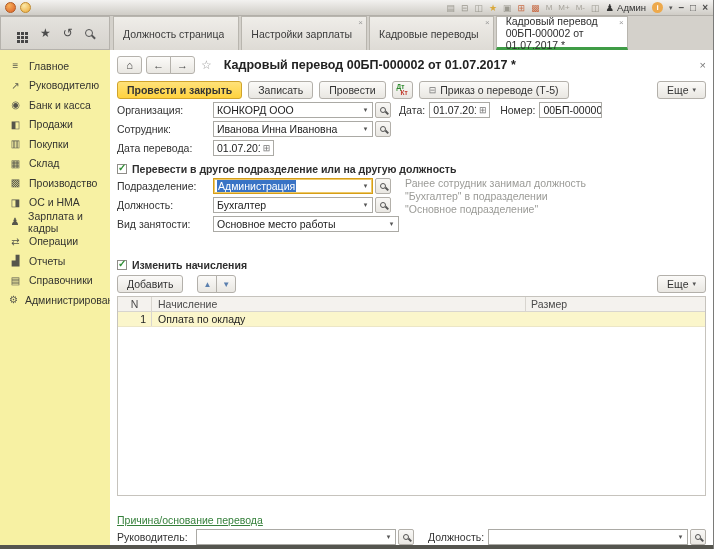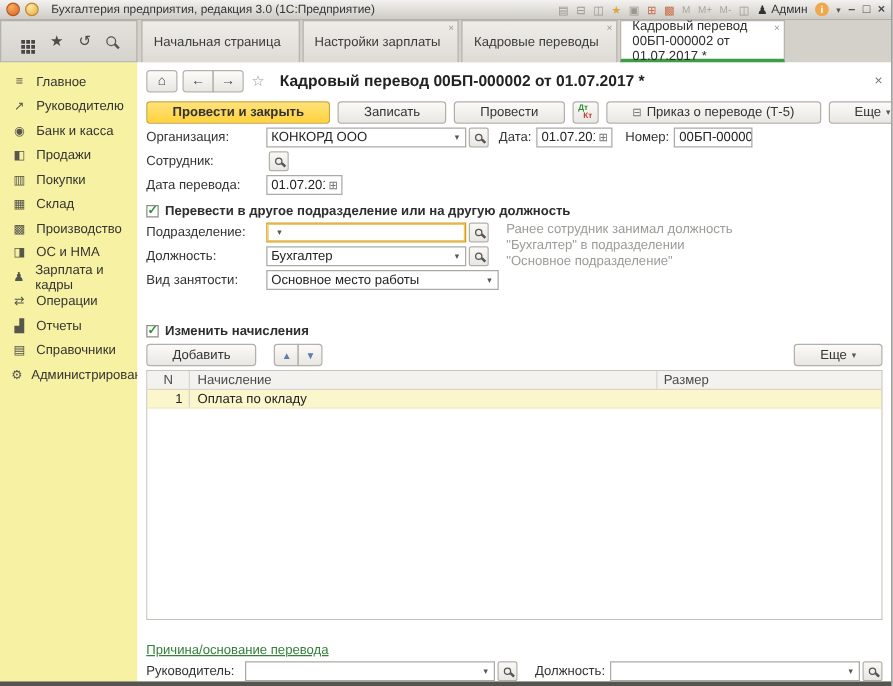--- a/index.html
+++ b/index.html
@@ -57,21 +57,21 @@
              font-size:11px; color:#444; }
   .nav-group { display:flex; }
   .nav-group .nav-btn:first-child { border-radius:3px 0 0 3px; }
   .nav-group .nav-btn:last-child { border-radius:0 3px 3px 0; margin-left:-1px; }
   .nav-star { color:#9a9a9a; font-size:12px; margin:0 2px; }
   .doc-title { margin-left:6px; font-size:12.5px; font-weight:bold; color:#222; white-space:nowrap; }
   .form-close { margin-left:auto; color:#777; font-size:11px; }
 
   
   .toolbar { margin-top:6px; display:flex; align-items:center; gap:6px; }
-  .btn { height:18px; display:inline-flex; align-items:center; gap:4px; padding:0 20px;
+  .btn { height:18px; display:inline-flex; align-items:center; gap:4px; padding:0 9px;
          border:1px solid #b3b0aa; border-radius:3px; background:linear-gradient(#fbfaf8,#e9e7e2);
          font-size:10.5px; color:#333; white-space:nowrap; }
   .btn.primary { background:linear-gradient(#ffe27a,#ffd23e); border-color:#d0a42c; font-weight:bold; }
   .btn.iconb { padding:0 4px; }
   .dtkt { font-size:6.5px; font-weight:bold; line-height:6px; display:inline-block; text-align:left; }
   .dtkt .dt { color:#2e8b2e; display:block; }
   .dtkt .kt { color:#c0392b; display:block; margin-left:4px; }
   .more { margin-left:auto; }
   .dd-caret { font-size:7px; color:#555; }
   .glyph { color:#777; font-size:9px; }
@@ -129,21 +129,20 @@
   .f-grow { flex:1; }
 </style>
 </head>
 <body>
 
 <div class="window">
 
   <div class="titlebar">
     <span class="circle c1"></span>
     <span class="circle c2"></span>
-    <span class="tb-title">Бухгалтерия предприятия, редакция 3.0  (1С:Предприятие)</span>
     <div class="tb-icons">
       <span class="tbi">▤</span>
       <span class="tbi">⊟</span>
       <span class="tbi">◫</span>
       <span class="tbi fav">★</span>
       <span class="tbi">▣</span>
       <span class="tbi warm">⊞</span>
       <span class="tbi warm">▩</span>
       <span class="tbi mem">M</span>
       <span class="tbi mem">M+</span>
@@ -162,21 +161,21 @@
   </div>
 
   <div class="tabbar">
     <div class="tab-tools">
       <span class="grid9"></span>
       <span class="ttool">★</span>
       <span class="ttool">↺</span>
       <span class="mag"></span>
     </div>
     <div class="tab first">
-      <span class="tab-label">Начальная страница</span>
+      <span class="tab-label">Должность страница</span>
     </div>
     <div class="tab">
       <span class="tab-label">Настройки зарплаты</span>
       <span class="tab-close">×</span>
     </div>
     <div class="tab">
       <span class="tab-label">Кадровые переводы</span>
       <span class="tab-close">×</span>
     </div>
     <div class="tab active">
@@ -290,20 +289,24 @@
           <span class="cal">⊞</span>
         </div>
         <span class="inline-label" style="margin-left:10px">Номер:</span>
         <div class="field" style="width:63px;margin-left:4px">
           <span class="fval">00БП-000002</span>
         </div>
       </div>
 
       <div class="frow">
         <span class="flabel">Сотрудник:</span>
+        <div class="field" style="width:160px">
+          <span class="fval">Иванова Инна Ивановна</span>
+          <span class="dd">▾</span>
+        </div>
         <button class="openbtn">
             <span class="mag"></span>
           </button>
       </div>
 
       <div class="frow">
         <span class="flabel">Дата перевода:</span>
         <div class="field" style="width:61px">
           <span class="fval">01.07.2017</span>
           <span class="cal">⊞</span>
@@ -315,20 +318,21 @@
           <span class="box">
               <span class="tick">✓</span>
             </span>
           <span class="chk-label bold">Перевести в другое подразделение или на другую должность</span>
         </div>
         <div class="hint">Ранее сотрудник занимал должность "Бухгалтер" в подразделении "Основное подразделение"</div>
 
         <div class="frow">
           <span class="flabel">Подразделение:</span>
           <div class="field focused" style="width:160px">
+            <span class="fval"><span class="sel">Администрация</span></span>
             <span class="dd">▾</span>
           </div>
           <button class="openbtn">
               <span class="mag"></span>
             </button>
         </div>
 
         <div class="frow">
           <span class="flabel">Должность:</span>
           <div class="field" style="width:160px">

